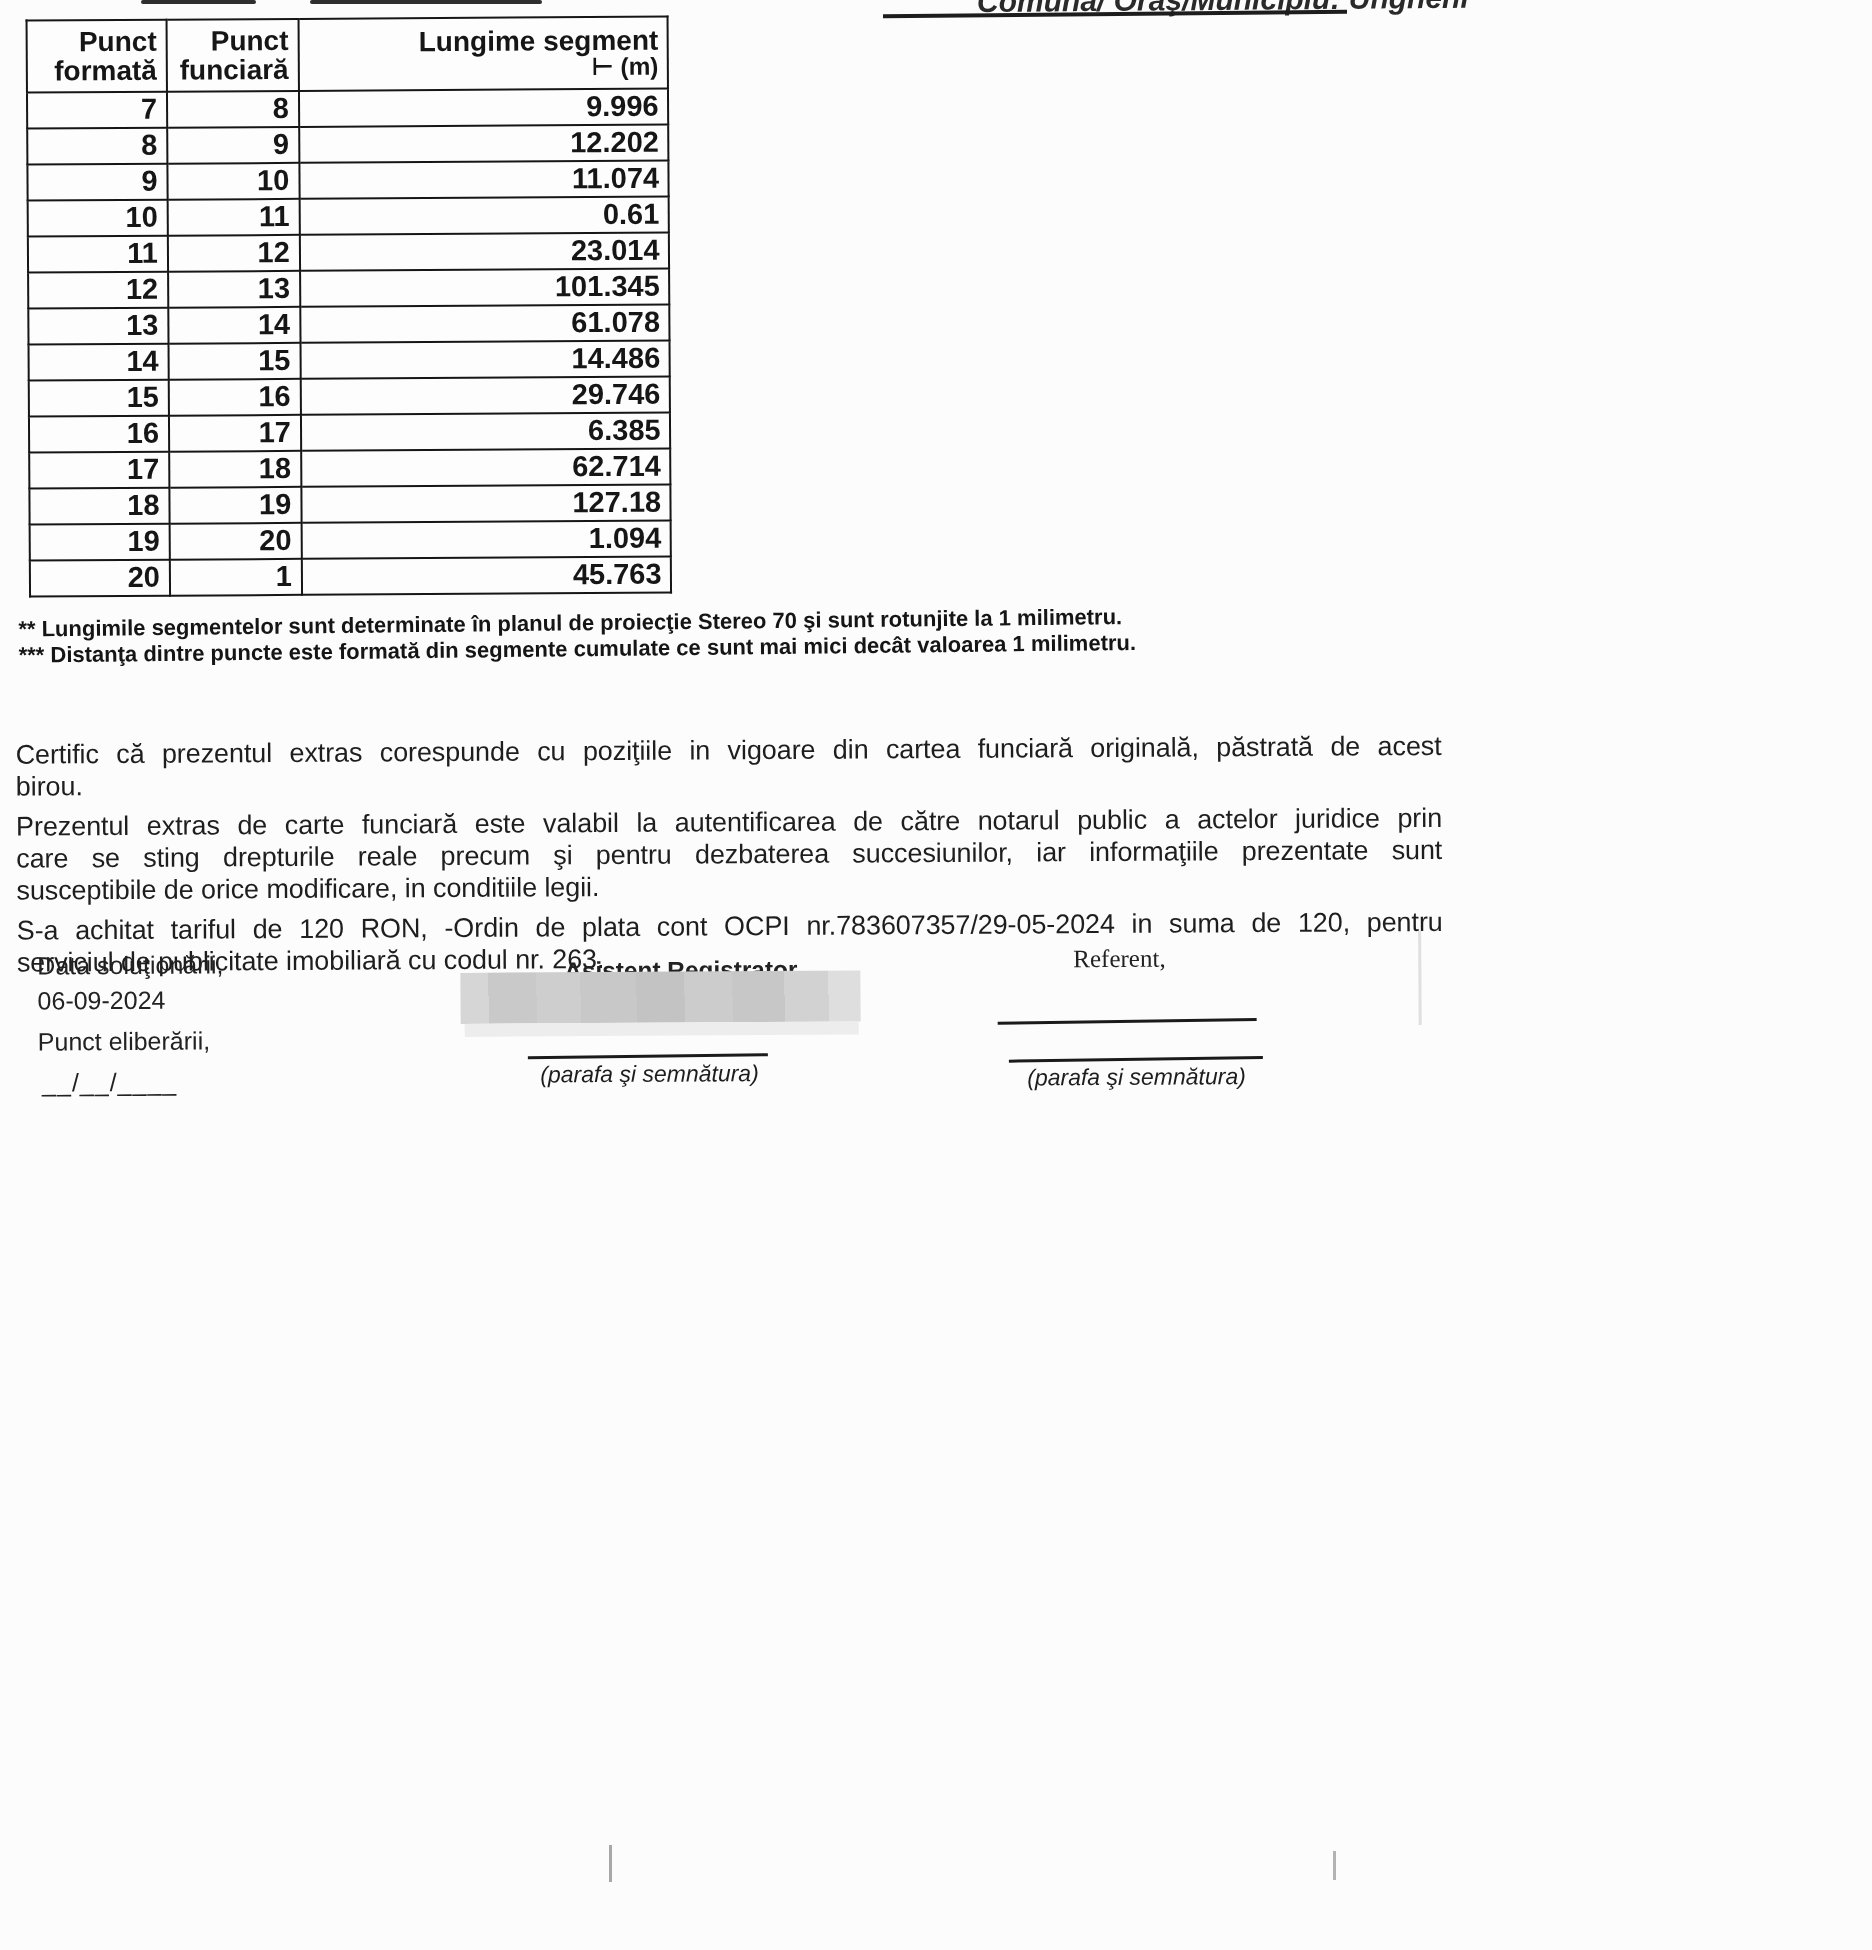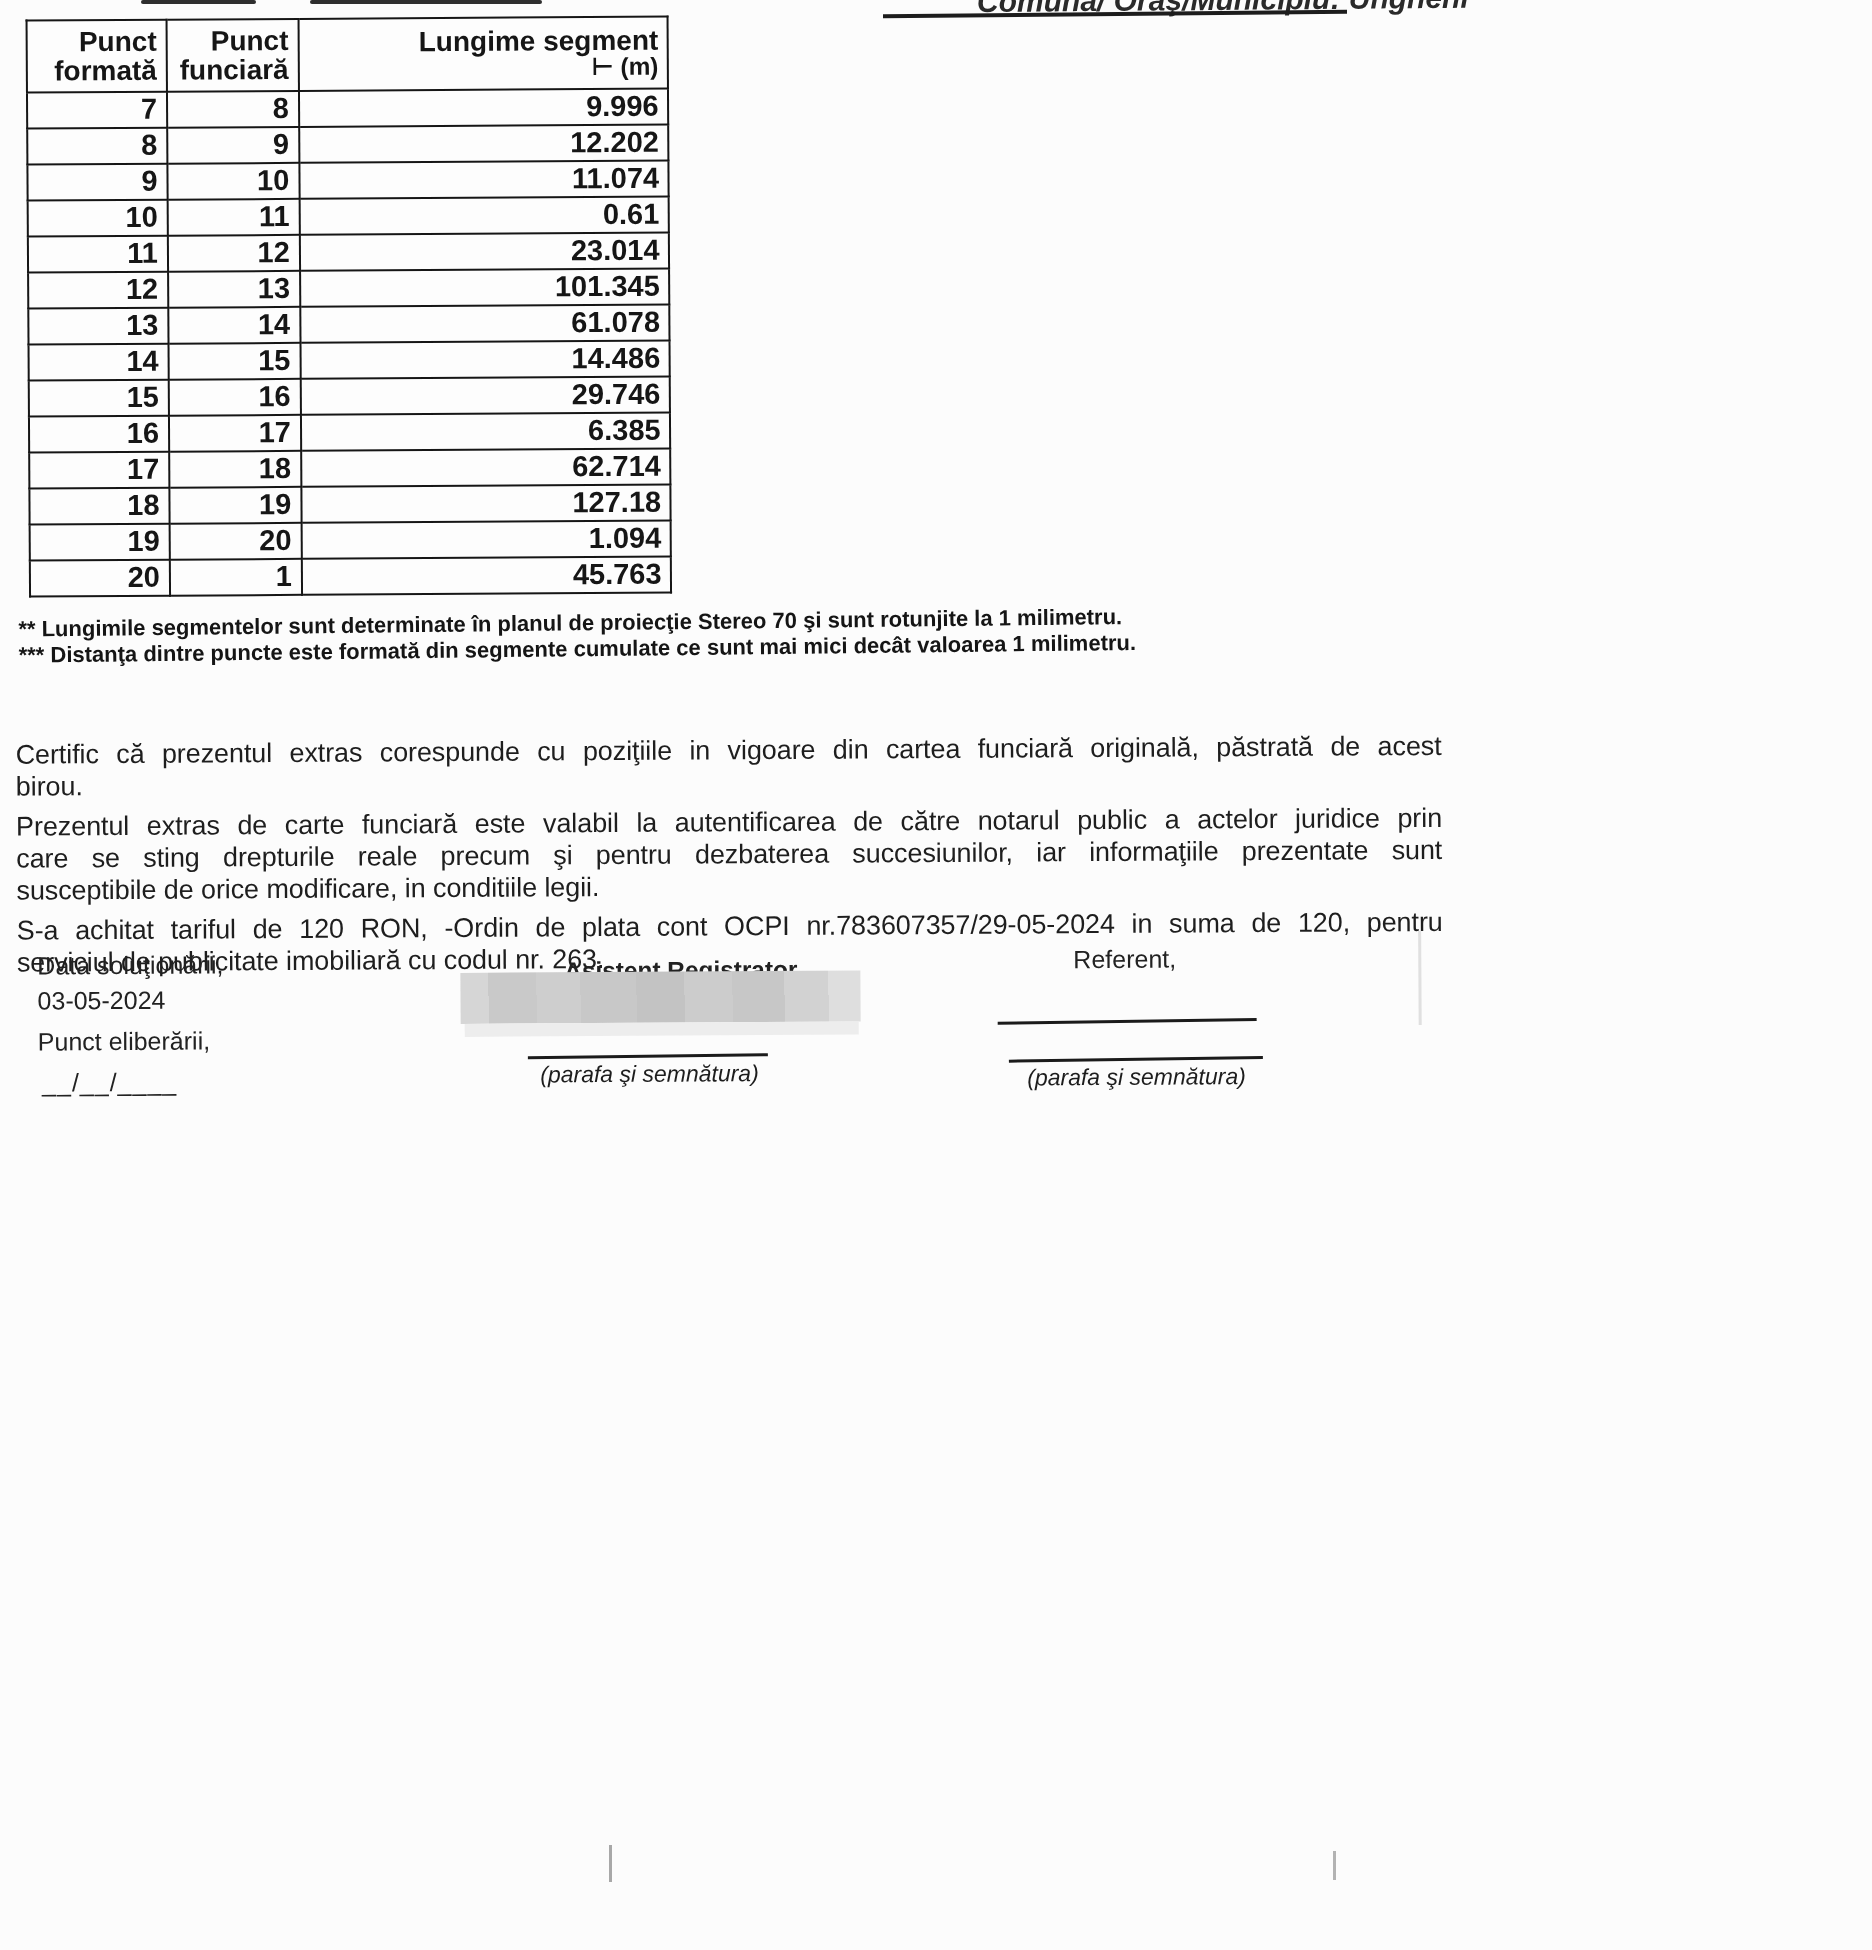--- a/index.html
+++ b/index.html
@@ -194,31 +194,31 @@
         <div class="pline">care se sting drepturile reale precum şi pentru dezbaterea succesiunilor, iar informaţiile prezentate sunt</div>
         <div class="pline last">susceptibile de orice modificare, in conditiile legii.</div>
       </div>
       <div class="para">
         <div class="pline">S-a achitat tariful de 120 RON, -Ordin de plata cont OCPI nr.783607357/29-05-2024 in suma de 120, pentru</div>
         <div class="pline last">serviciul de publicitate imobiliară cu codul nr. 263.</div>
       </div>
     </div>
 
     <div class="sig-label" style="left:35px; top:946px;">Data soluţionării,</div>
-    <div class="sig-label" style="left:35px; top:981px;">03-05-2024</div>
+    <div class="sig-label" style="left:35px; top:981px;">06-09-2024</div>
     <div class="sig-label" style="left:35px; top:1022px;">Punct eliberării,</div>
     <div class="sig-label" style="left:39px; top:1049px; letter-spacing:1px;margin-top:14px;">__/__/____</div>
 
     <div class="role-mid">Asistent Registrator</div>
     <div class="redact"></div>
     <div class="redact-sub"></div>
     <div class="rule rule-mid"></div>
     <div class="caption cap-mid">(parafa şi semnătura)</div>
 
-    <div class="sig-label" style="left:1071px; top:946px;">Referent,</div>
+    <div class="sig-label" style="left:1071px; top:946px;font-family:Liberation Serif, serif;">Referent,</div>
     <div class="rule rule-right-long"></div>
     <div class="rule rule-right"></div>
     <div class="caption cap-right">(parafa şi semnătura)</div>
 
     <div class="stripe"></div>
   </div>
 
   <div class="tick tick1"></div>
   <div class="tick tick2"></div>
 

